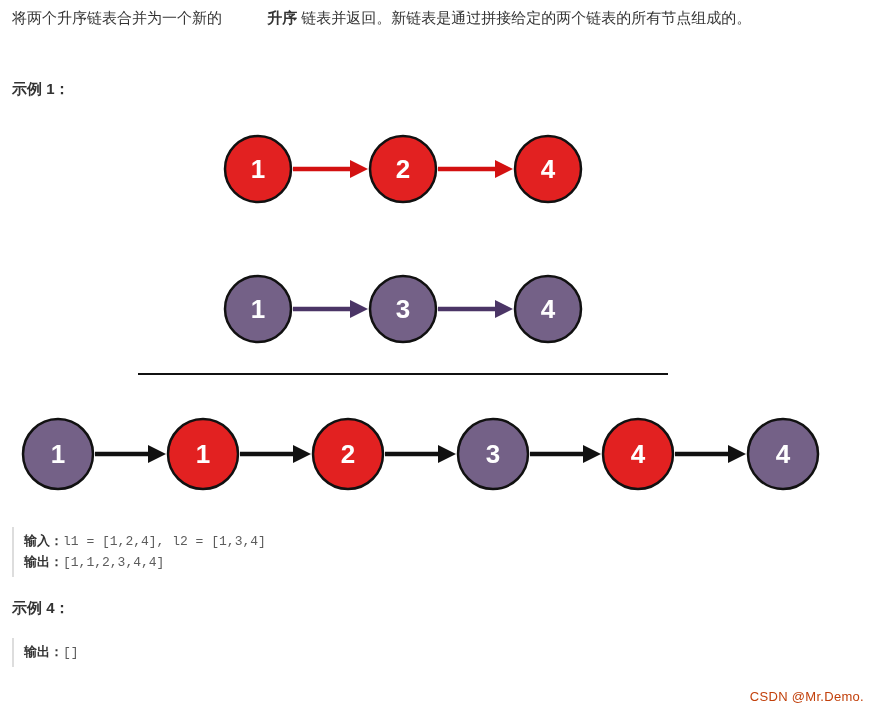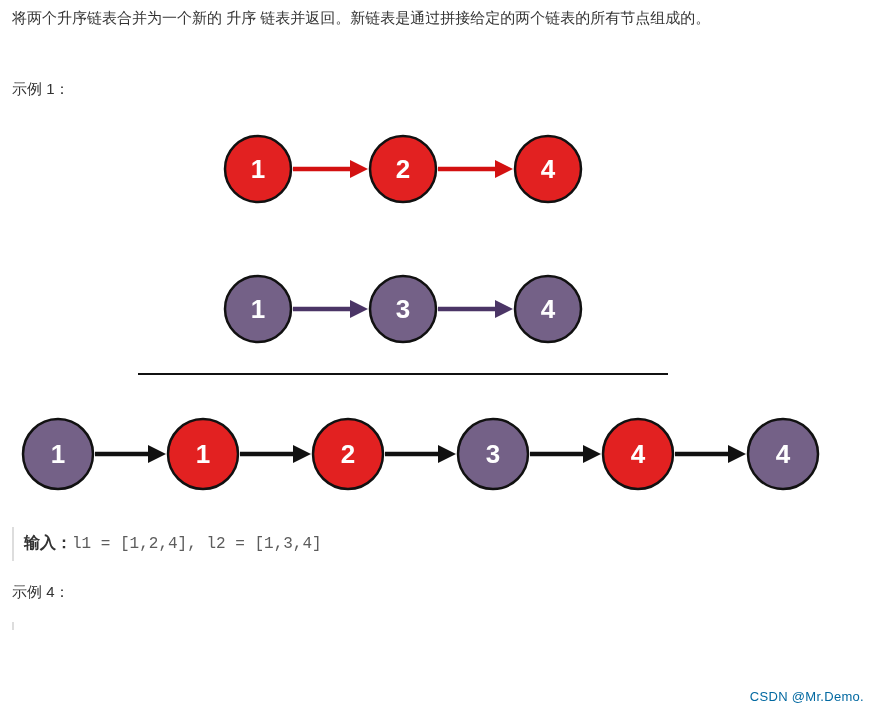--- a/index.html
+++ b/index.html
@@ -6,35 +6,35 @@
     body {
       font-family: -apple-system, "PingFang SC", "Microsoft YaHei", sans-serif;
       color: #333;
       width: 876px;
       height: 712px;
       background: #fff;
       position: relative;
       padding: 6px 12px;
     }
     .intro { font-size: 15px; line-height: 1.6; margin-bottom: 50px; }
-    .intro b { font-weight: 400; }
-    .heading { font-size: 15px; font-weight: 400; margin-bottom: 20px; }
+    .intro b { font-weight: 700; margin-left: 41px; }
+    .heading { font-size: 15px; font-weight: 700; margin-bottom: 20px; }
     .diagram-wrap { margin-bottom: 18px; }
     svg.diagram { display: block; margin: 0 auto; }
     .io-block {
       border-left: 2px solid #ddd;
       padding: 4px 0 4px 10px;
       margin-bottom: 22px;
     }
-    .io-line { font-size: 16px; line-height: 1.55; color: #5c5c5c; }
+    .io-line { font-size: 13px; line-height: 1.55; color: #5c5c5c; }
     .io-line b { color: #333; font-weight: 700; }
     .io-line code, .mono { font-family: Menlo, Consolas, "Courier New", monospace; }
     .watermark {
       position: absolute; right: 12px; bottom: 8px;
-      color: #0369a1; font-size: 13px; letter-spacing: .3px;
+      color: #c2410c; font-size: 13px; letter-spacing: .3px;
     }
   </style>
 </head>
 <body>
 
 <p class="intro">
   <span>将两个升序链表合并为一个新的 </span><b>升序</b><span> 链表并返回。新链表是通过拼接给定的两个链表的所有节点组成的。 </span>
 </p>
 
 <p class="heading">示例 1：</p>
@@ -130,20 +130,22 @@
         <g>
           <circle cx="770" cy="335" r="35" fill="#746187" stroke="#111" stroke-width="2.5"></circle>
           <text x="770" y="344" text-anchor="middle" font-family="Arial, sans-serif" font-weight="700" font-size="26" fill="#fff">4</text>
         </g>
       </g>
     </svg>
 </div>
 
 <div class="io-block">
   <div class="io-line"><b>输入：</b><span class="mono">l1 = [1,2,4], l2 = [1,3,4]</span></div>
+  <div class="io-line"><b>输出：</b><span class="mono">[1,1,2,3,4,4]</span></div>
 </div>
 
 <p class="heading">示例 4：</p>
 
 <div class="io-block">
+  <div class="io-line"><b>输出：</b><span class="mono">[]</span></div>
 </div>
 
 <div class="watermark">CSDN @Mr.Demo.</div>
 
 </body></html>

